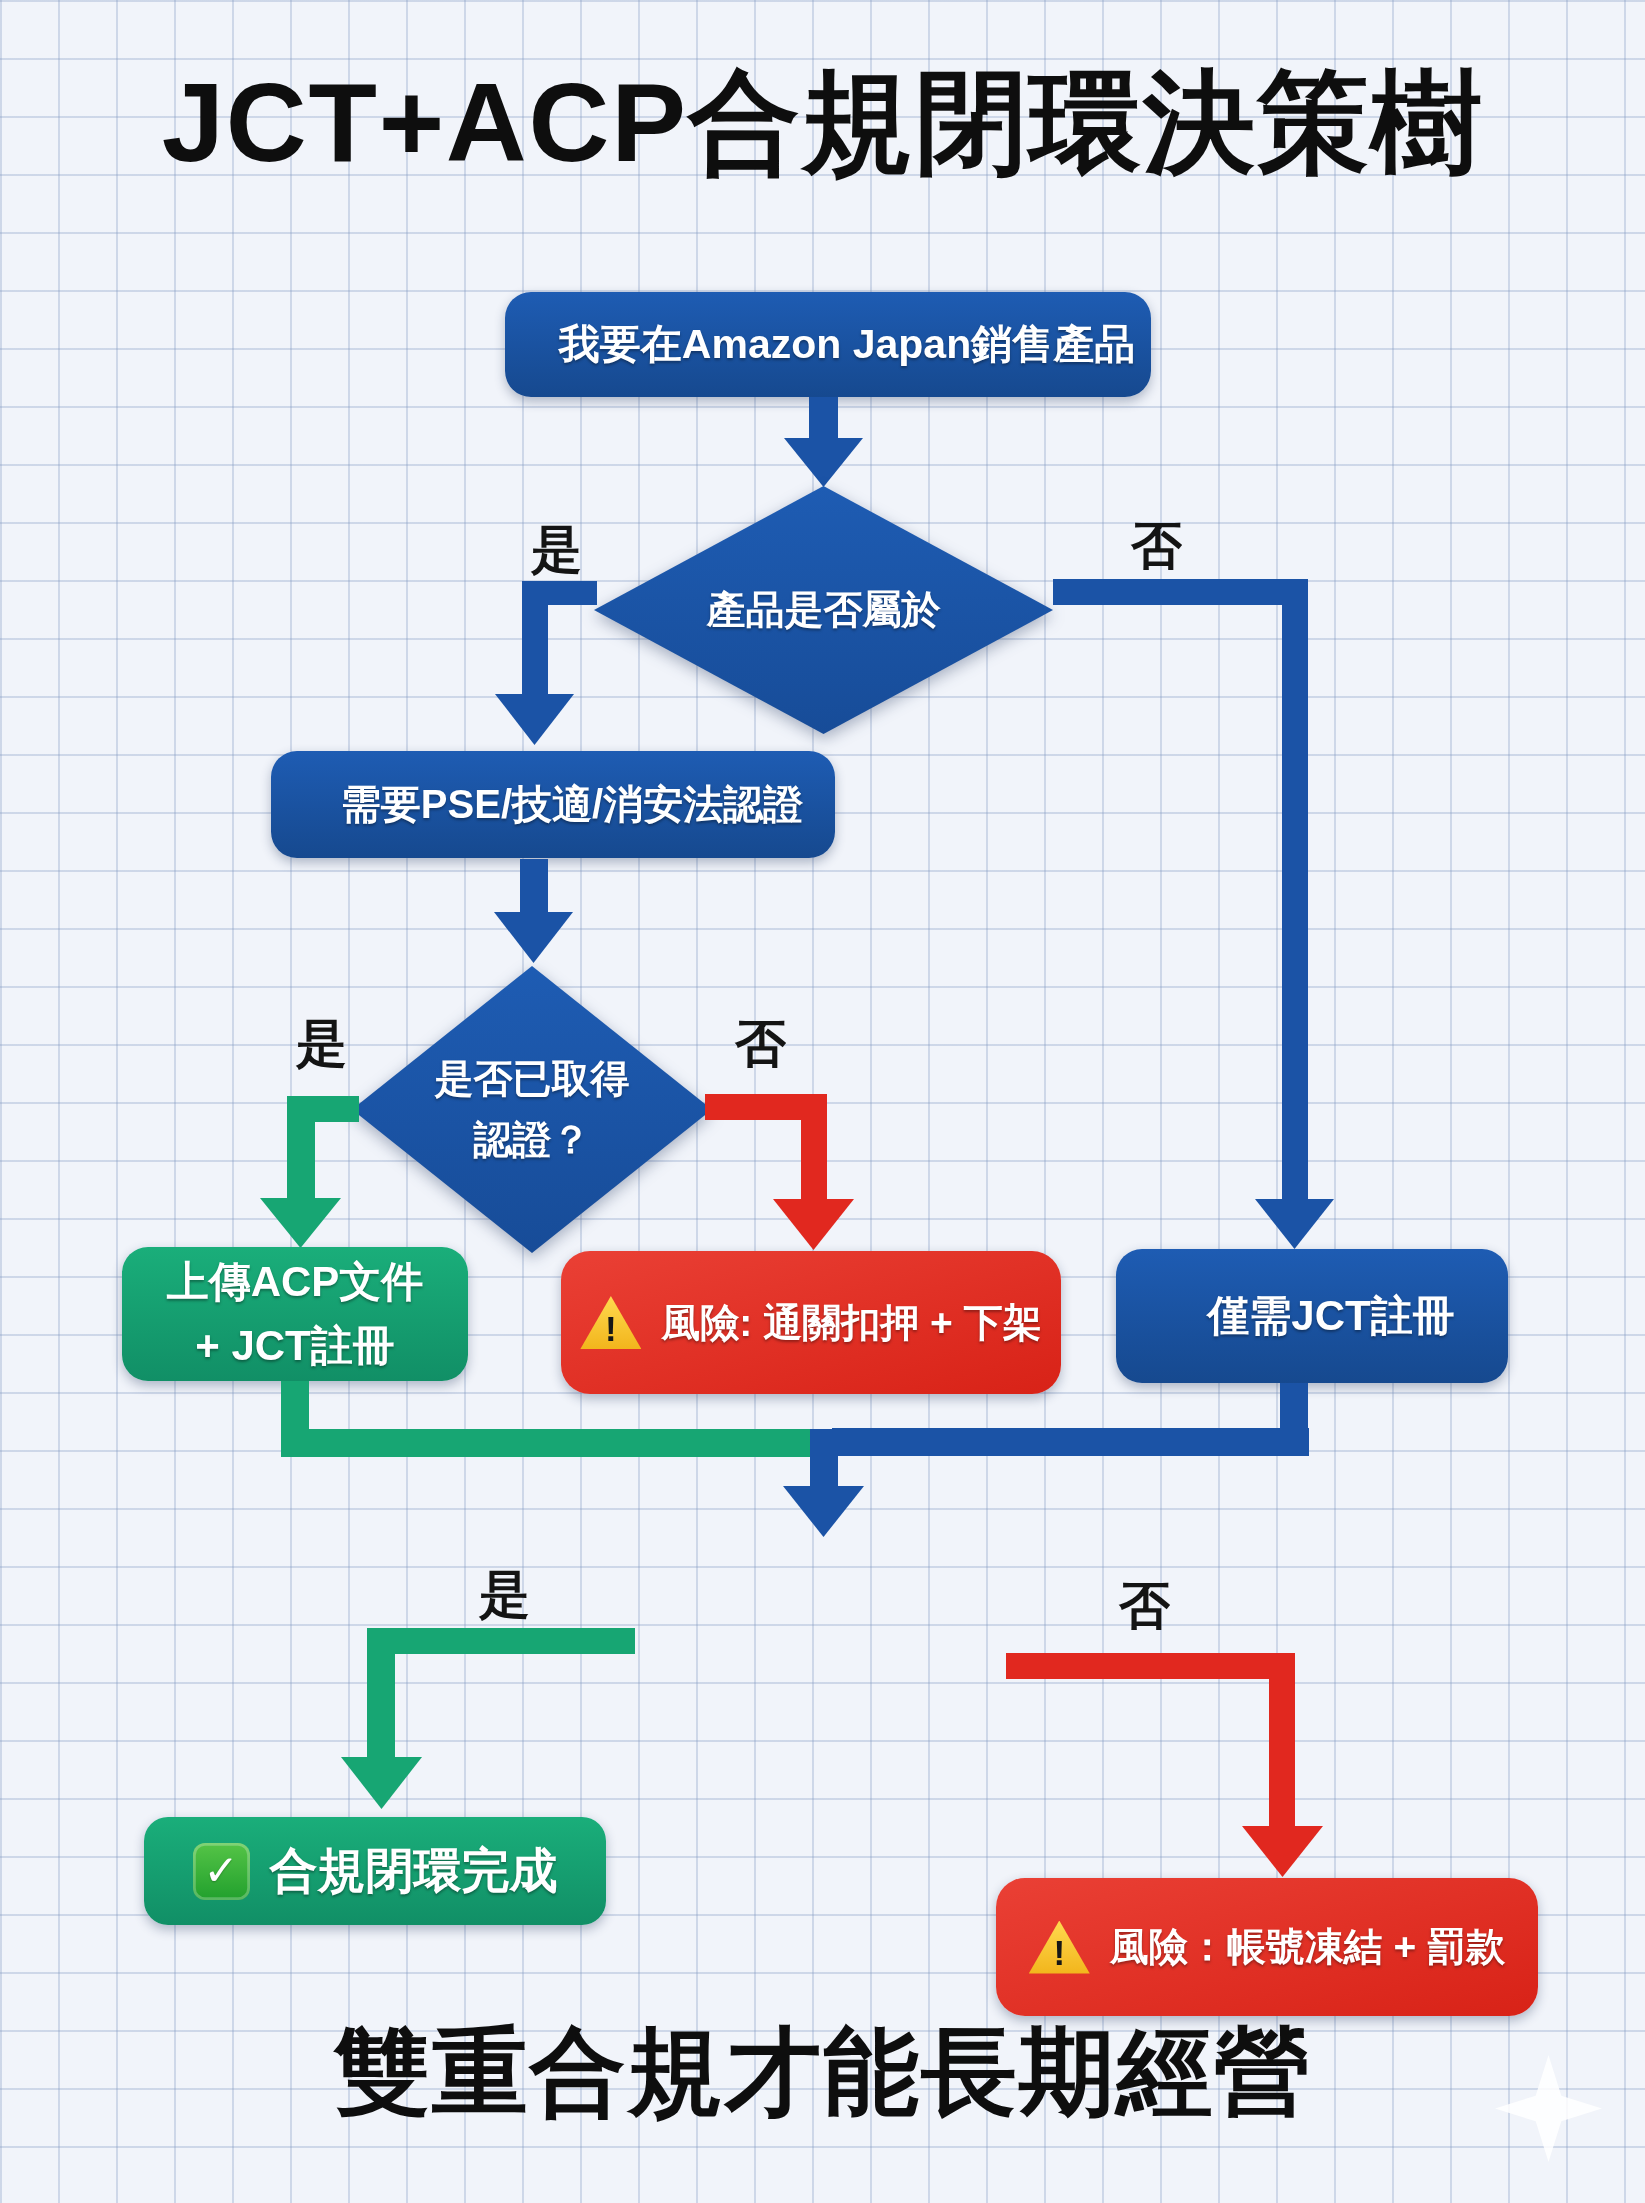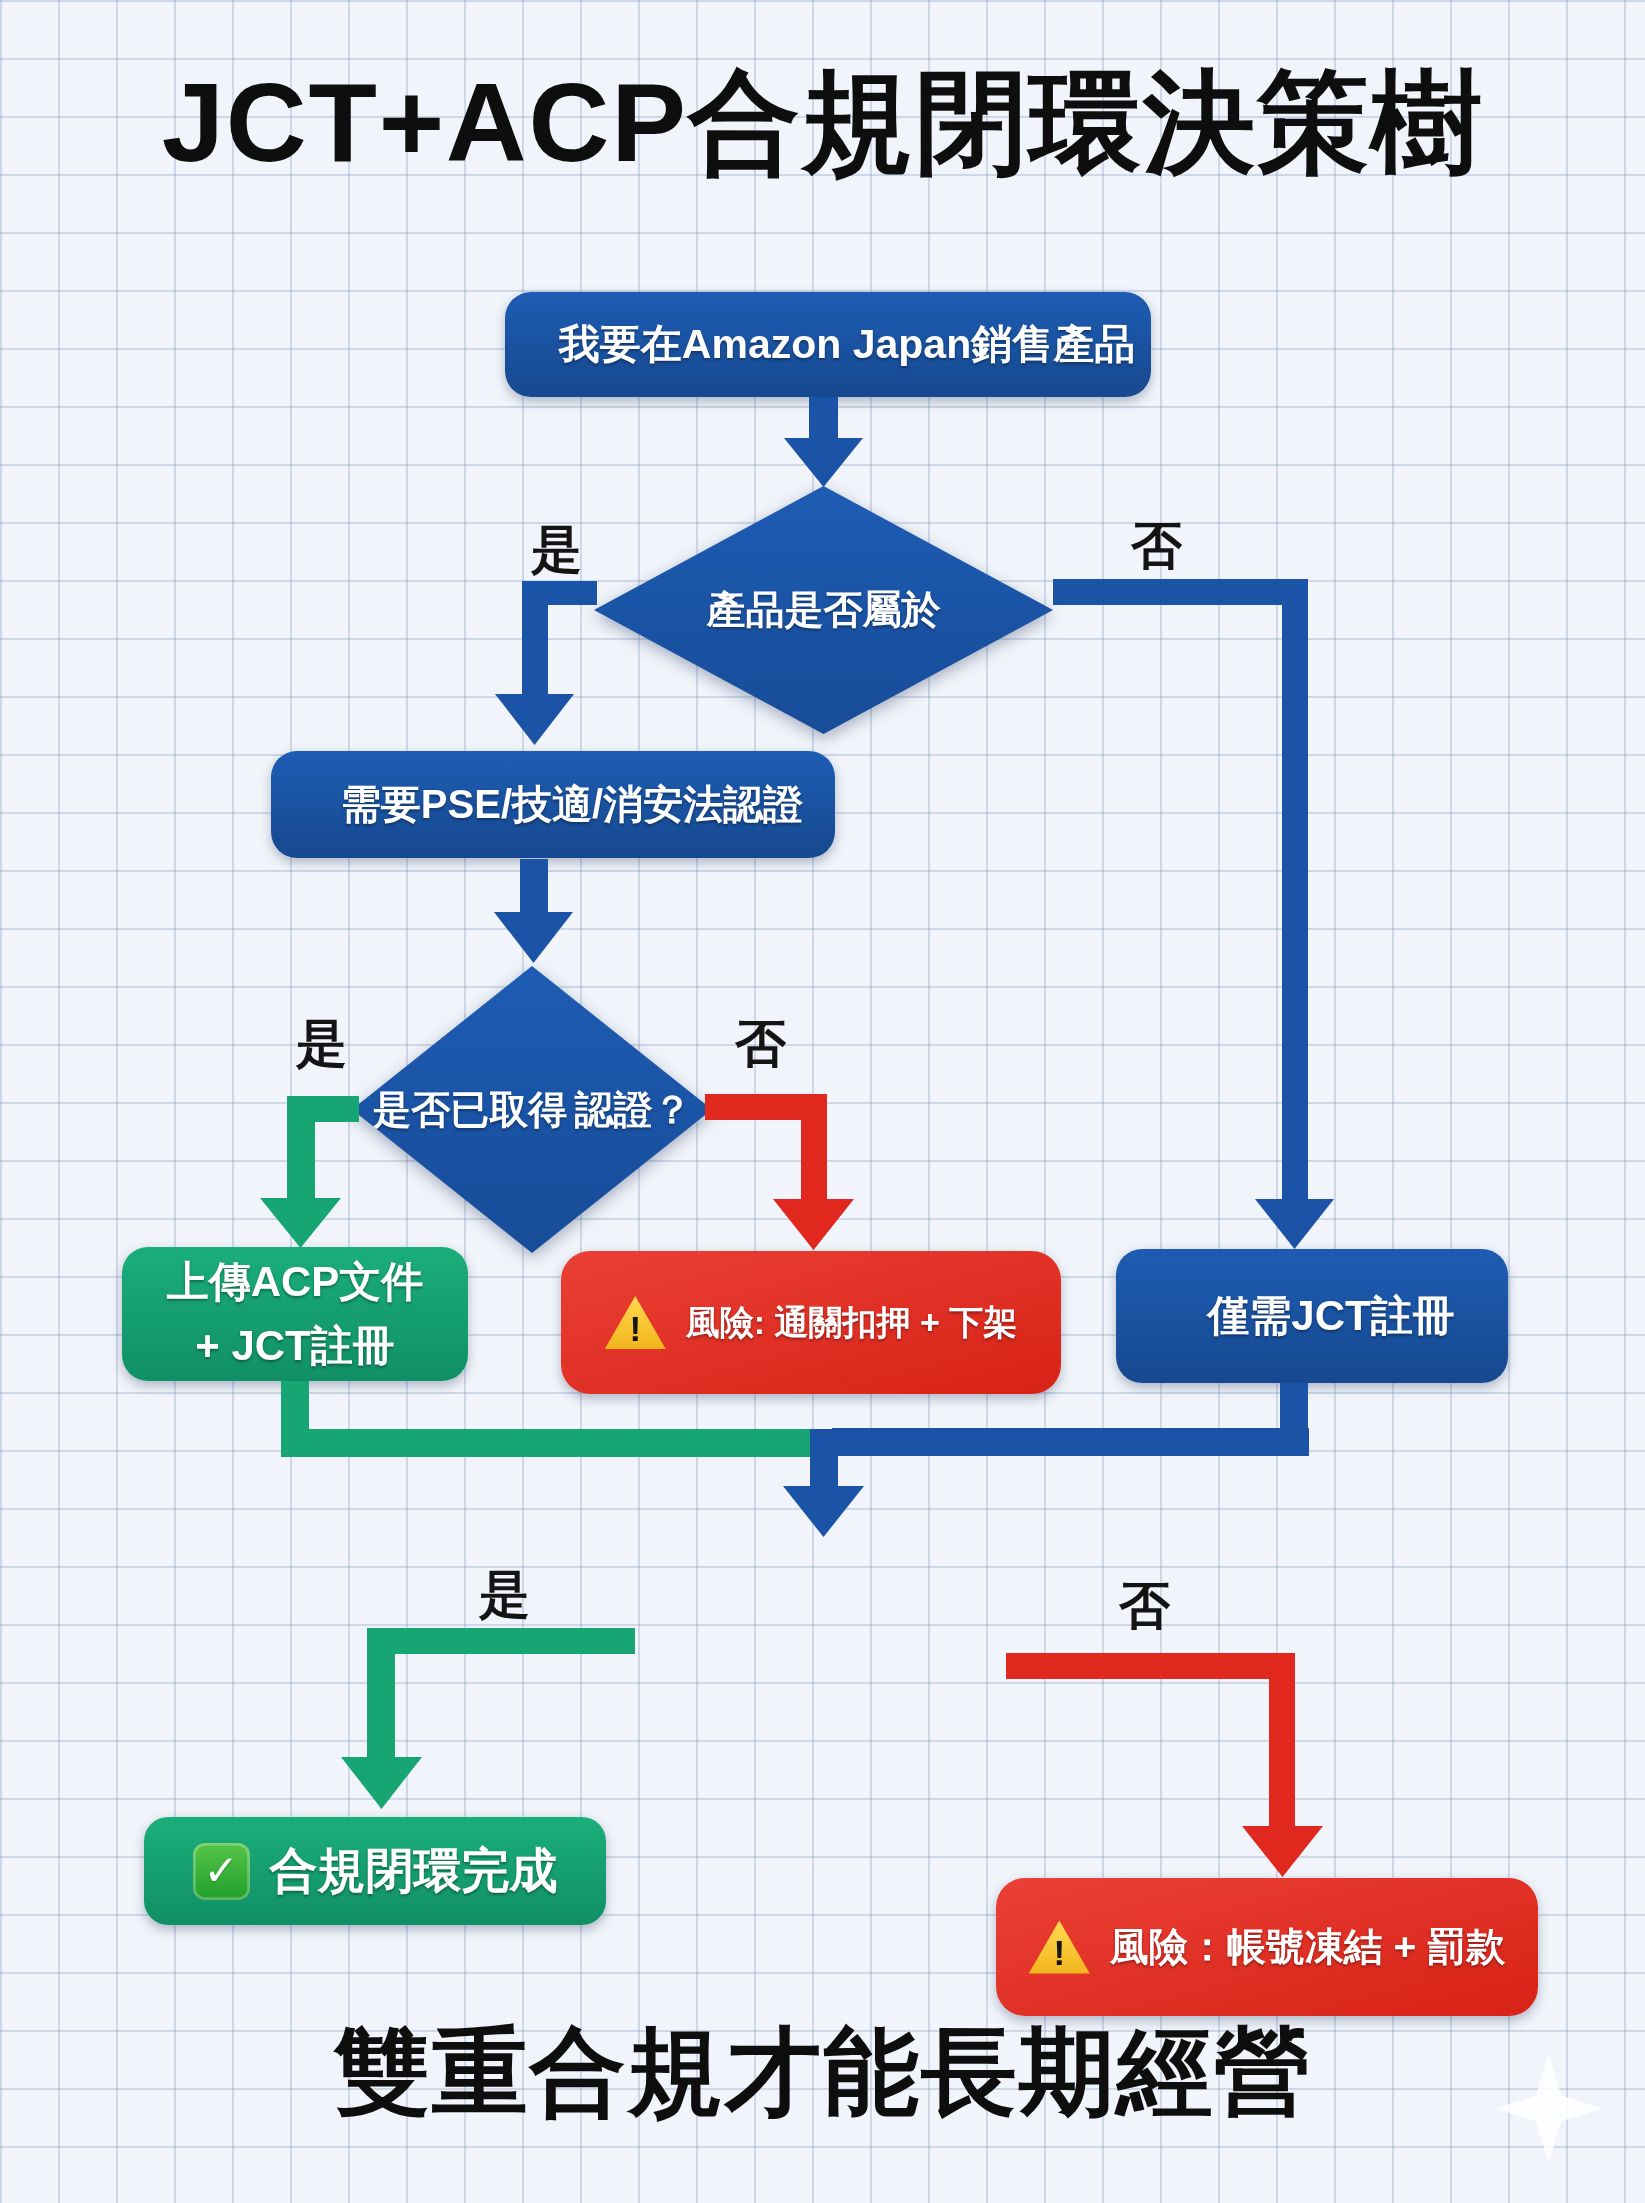--- a/index.html
+++ b/index.html
@@ -35,21 +35,21 @@
   .box.blue{background:linear-gradient(180deg,#1e5cb3,#16498f);padding-left:38px;}
   .box.green{background:linear-gradient(180deg,#1aae7a,#118f66);}
   .box.red{background:linear-gradient(165deg,#ea4035,#d82217);}
   .stack{display:flex;flex-direction:column;gap:8px;align-items:center;}
   .row{display:flex;align-items:center;gap:20px;}
   .dwrap{position:absolute;filter:drop-shadow(0 5.5px 7.3px rgba(25,45,85,.35));}
   .diamond{
     width:100%;height:100%;
     clip-path:polygon(50% 0,100% 50%,50% 100%,0 50%);
     background:linear-gradient(180deg,#1e5cb3,#174c98);
-    display:flex;flex-direction:row;align-items:center;justify-content:center;
+    display:flex;flex-direction:column;align-items:center;justify-content:center;
     color:#fff;font-weight:800;text-align:center;gap:7.3px;
     text-shadow:0 1.8px 2.8px rgba(0,0,0,.35);
   }
   .seg{position:absolute;}
   .seg.blue{background:#1b53a6;}
   .seg.green{background:#17a673;}
   .seg.red{background:#e1281f;}
   .arrow{position:absolute;clip-path:polygon(0 0,100% 0,50% 100%);}
   .arrow.blue{background:#1b53a6;}
   .arrow.green{background:#17a673;}
@@ -138,21 +138,21 @@
   <div class="seg red" style="left:801px;top:1094px;width:26px;height:107px;"></div>
   <div class="arrow red" style="left:773px;top:1199px;width:81px;height:51px;"></div>
 
   <div class="box green" style="left:122px;top:1247px;width:346px;height:134px;font-size:42px;">
     <div class="stack">
       <span>上傳ACP文件</span>
       <span>+ JCT註冊</span>
     </div>
   </div>
 
-  <div class="box red" style="left:561px;top:1251px;width:500px;height:143px;font-size:34px;border-radius:29px;">
+  <div class="box red" style="left:561px;top:1251px;width:500px;height:143px;font-size:39px;border-radius:29px;">
     <div class="row">
       <span class="warning-icon"></span>
       <span>風險: 通關扣押 + 下架</span>
     </div>
   </div>
 
   <div class="box blue" style="left:1116px;top:1249px;width:354px;height:134px;font-size:42px;">
     <span>僅需JCT註冊</span>
   </div>
 

